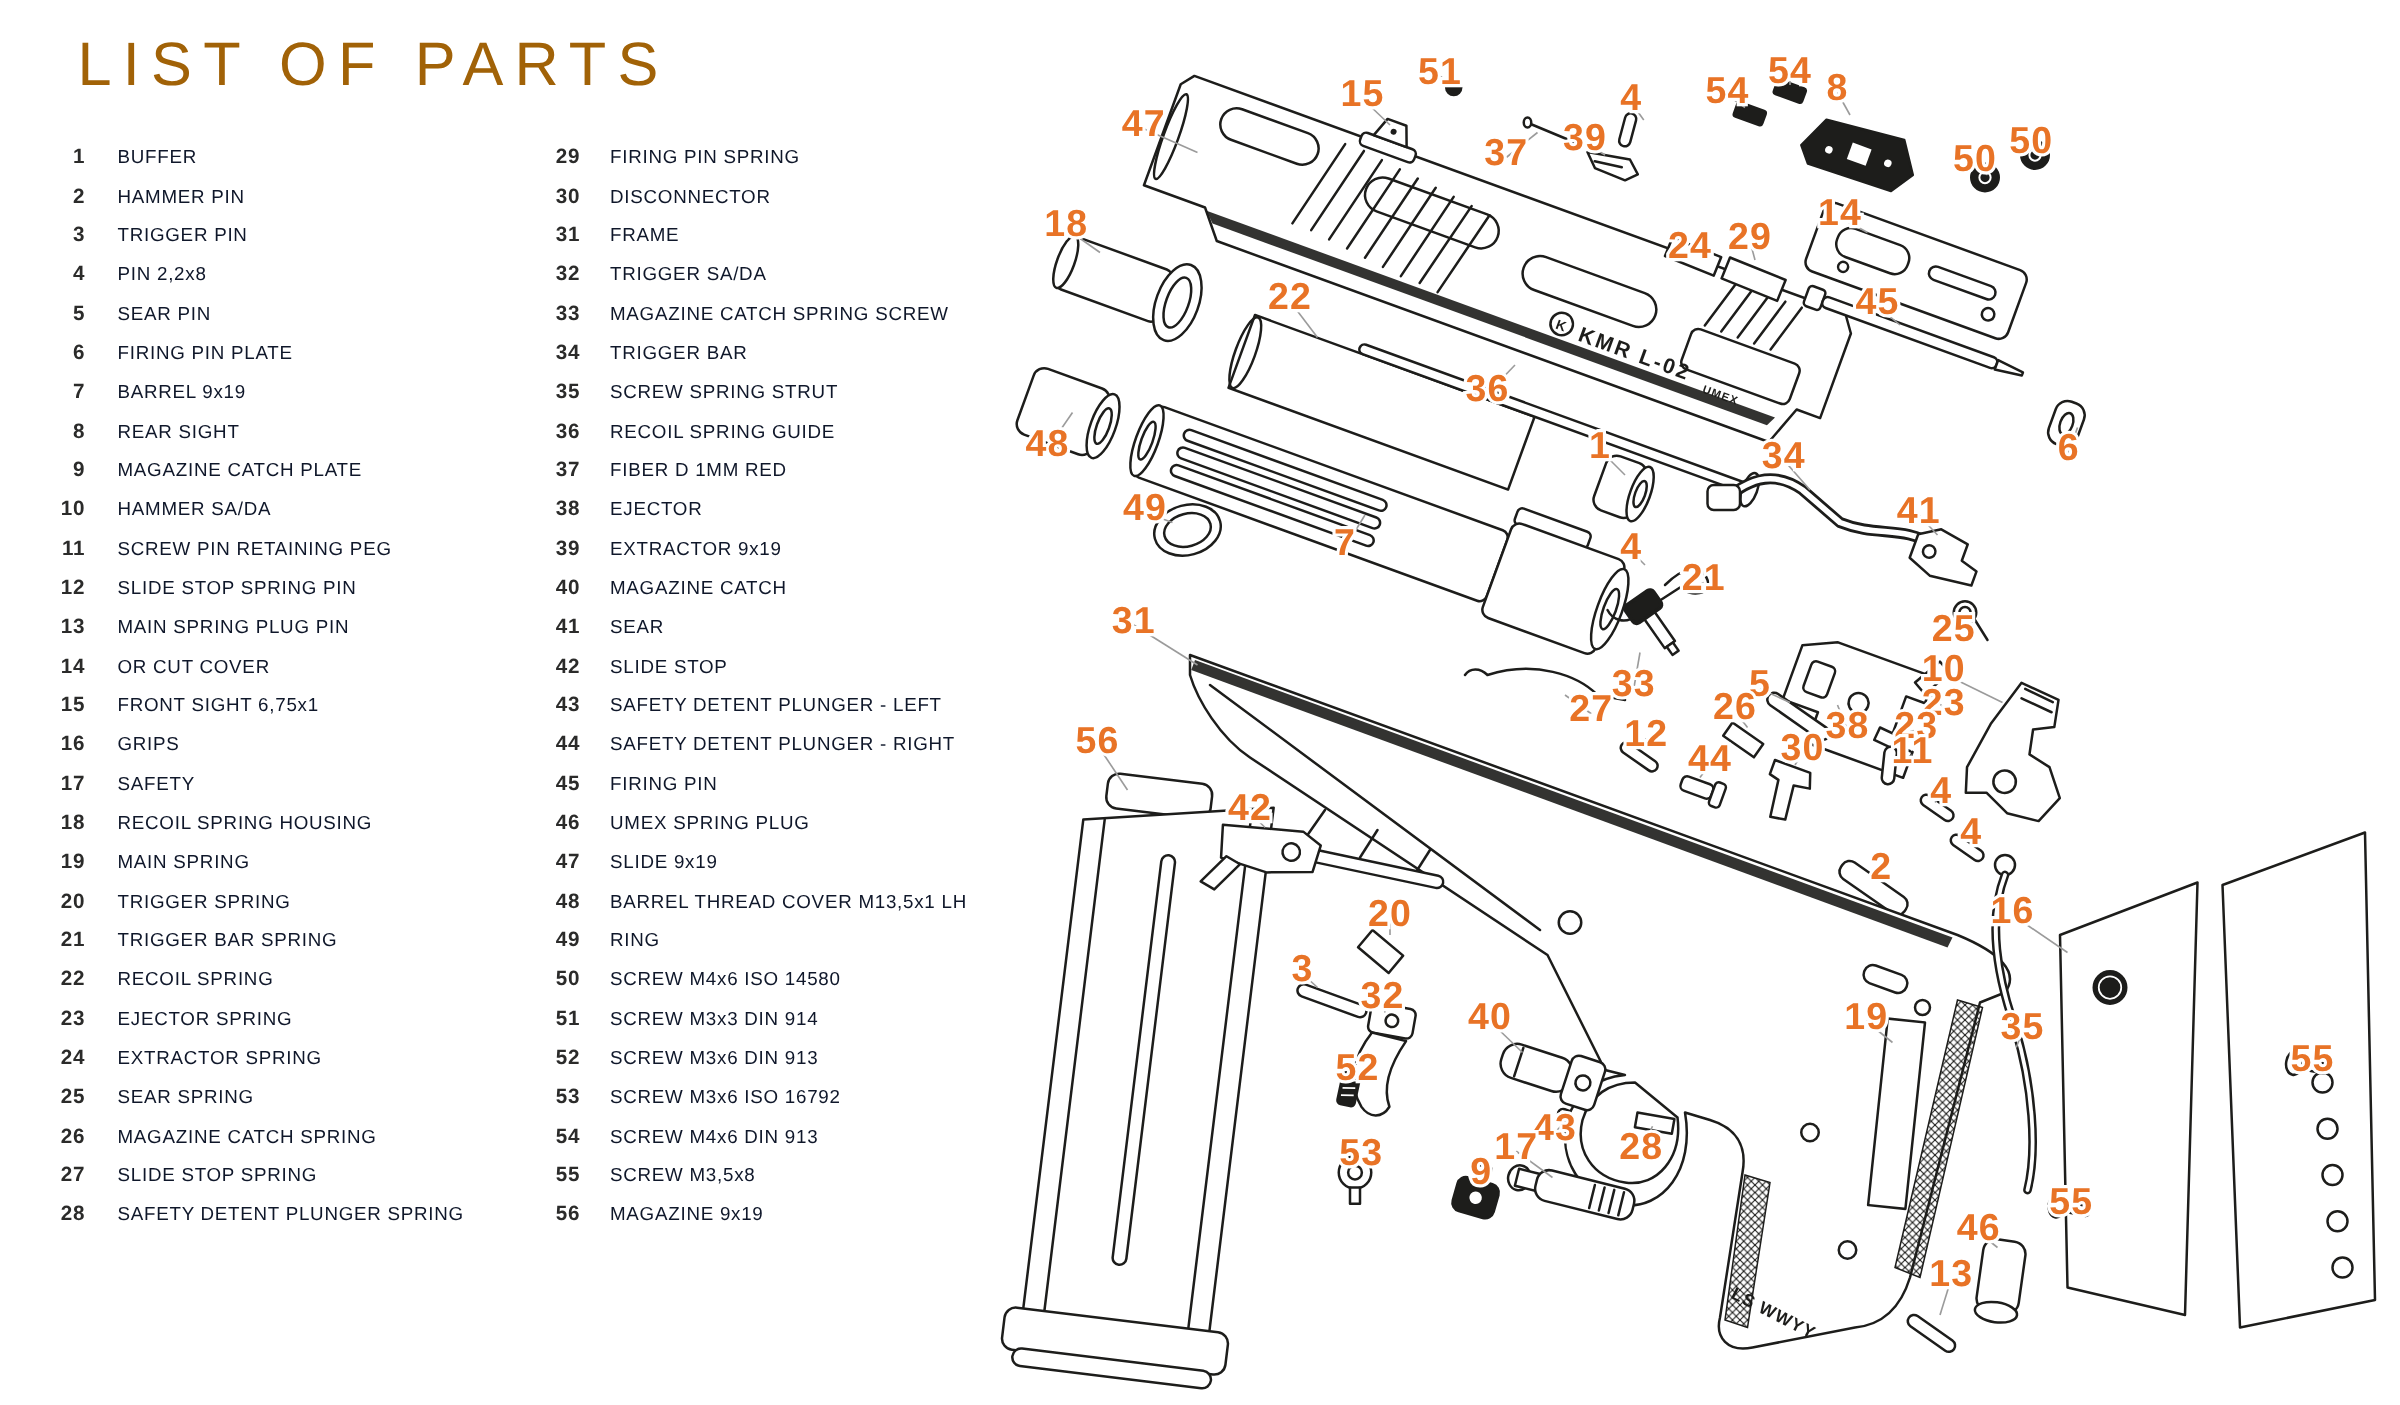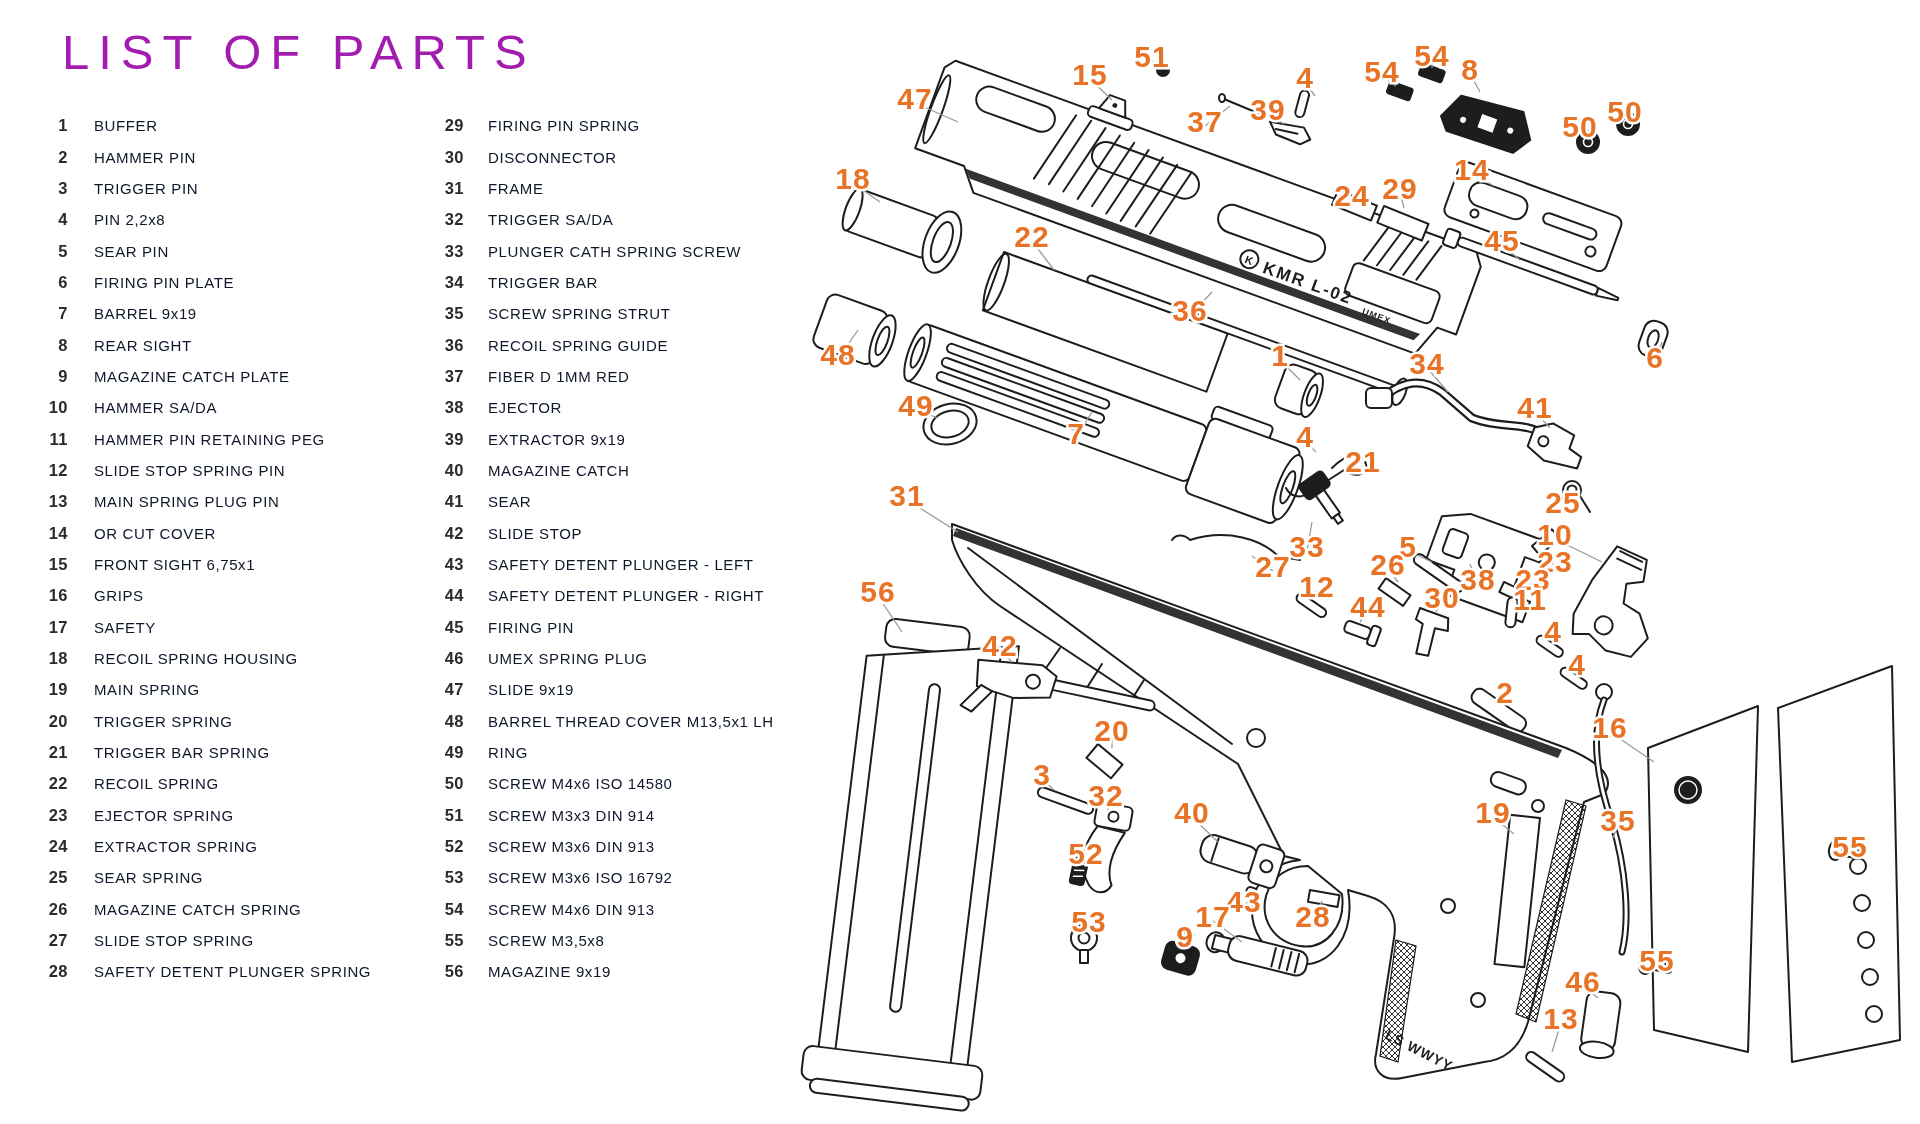--- a/index.html
+++ b/index.html
@@ -1,19 +1,19 @@
 <!DOCTYPE html>
 <html><head>
 <meta charset="utf-8">
 <style>
   html,body{margin:0;padding:0;background:#ffffff;}
   body{width:1920px;height:1124px;position:relative;overflow:hidden;
        font-family:"Liberation Sans",sans-serif;color:#1d1d1b;}
   .page-title{position:absolute;left:62px;top:24px;font-size:49px;font-weight:400;
-      letter-spacing:9px;color:#a21caf;white-space:nowrap;}
+      letter-spacing:9px;color:#a16207;white-space:nowrap;}
   .parts-grid{position:absolute;left:24px;top:110px;display:grid;
       grid-template-columns:44px 340px 56px 380px;grid-auto-rows:31.35px;align-items:center;}
   .pnum{font-size:16.5px;font-weight:bold;color:#2b2b2a;text-align:right;letter-spacing:.5px;}
   .plbl{font-size:15px;color:#0f172a;letter-spacing:.6px;padding-left:26px;white-space:nowrap;}
   .plbl.c2{padding-left:24px;}
   svg#diagram{position:absolute;left:0;top:0;width:1920px;height:1124px;}
   .p{stroke:#1d1d1b;stroke-width:2;fill:#ffffff;stroke-linejoin:round;stroke-linecap:round;}
   .ln{stroke:#1d1d1b;stroke-width:2;fill:none;stroke-linecap:round;stroke-linejoin:round;}
   .d{fill:#1d1d1b;}
   .callout{font-family:"Liberation Sans",sans-serif;font-weight:bold;font-size:30px;
@@ -39,21 +39,21 @@
     <span class="plbl">TRIGGER PIN</span>
     <span class="pnum">31</span>
     <span class="plbl c2">FRAME</span>
     <span class="pnum">4</span>
     <span class="plbl">PIN 2,2x8</span>
     <span class="pnum">32</span>
     <span class="plbl c2">TRIGGER SA/DA</span>
     <span class="pnum">5</span>
     <span class="plbl">SEAR PIN</span>
     <span class="pnum">33</span>
-    <span class="plbl c2">PLUNGER CATH SPRING SCREW</span>
+    <span class="plbl c2">MAGAZINE CATCH SPRING SCREW</span>
     <span class="pnum">6</span>
     <span class="plbl">FIRING PIN PLATE</span>
     <span class="pnum">34</span>
     <span class="plbl c2">TRIGGER BAR</span>
     <span class="pnum">7</span>
     <span class="plbl">BARREL 9x19</span>
     <span class="pnum">35</span>
     <span class="plbl c2">SCREW SPRING STRUT</span>
     <span class="pnum">8</span>
     <span class="plbl">REAR SIGHT</span>
@@ -61,21 +61,21 @@
     <span class="plbl c2">RECOIL SPRING GUIDE</span>
     <span class="pnum">9</span>
     <span class="plbl">MAGAZINE CATCH PLATE</span>
     <span class="pnum">37</span>
     <span class="plbl c2">FIBER D 1MM RED</span>
     <span class="pnum">10</span>
     <span class="plbl">HAMMER SA/DA</span>
     <span class="pnum">38</span>
     <span class="plbl c2">EJECTOR</span>
     <span class="pnum">11</span>
-    <span class="plbl">HAMMER PIN RETAINING PEG</span>
+    <span class="plbl">SCREW PIN RETAINING PEG</span>
     <span class="pnum">39</span>
     <span class="plbl c2">EXTRACTOR 9x19</span>
     <span class="pnum">12</span>
     <span class="plbl">SLIDE STOP SPRING PIN</span>
     <span class="pnum">40</span>
     <span class="plbl c2">MAGAZINE CATCH</span>
     <span class="pnum">13</span>
     <span class="plbl">MAIN SPRING PLUG PIN</span>
     <span class="pnum">41</span>
     <span class="plbl c2">SEAR</span>

